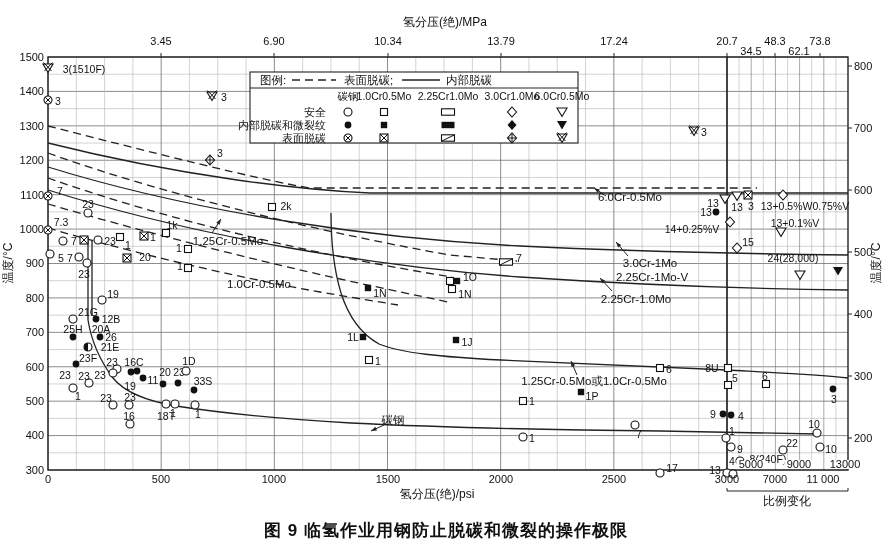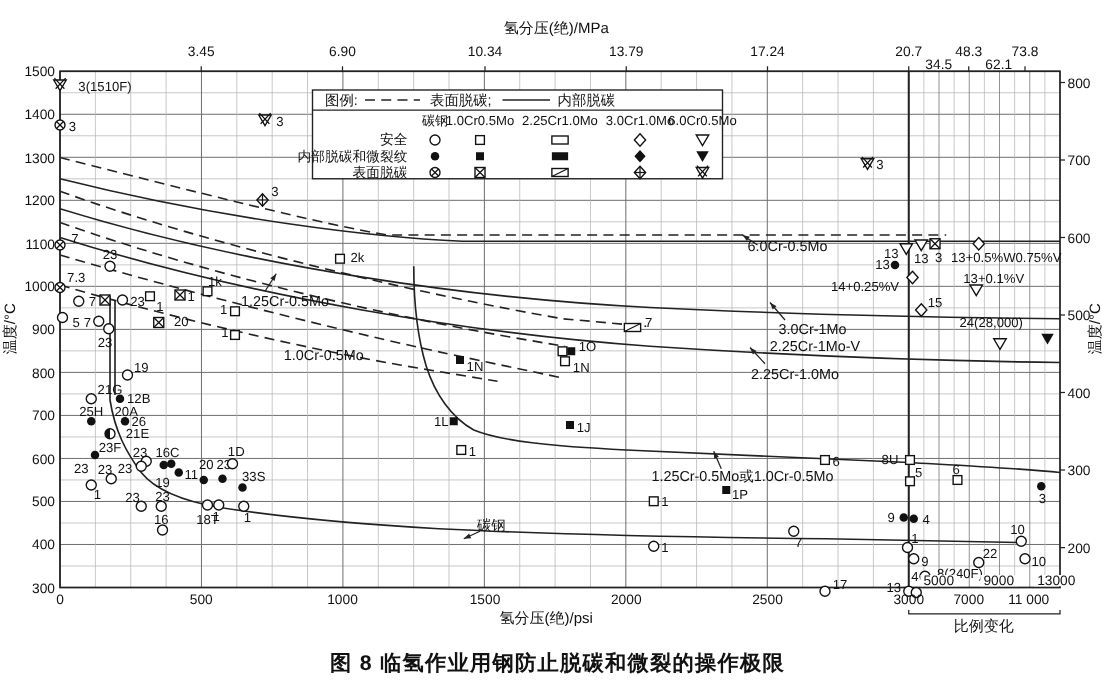--- a/index.html
+++ b/index.html
@@ -602,14 +602,14 @@
           <line x1="507.5" y1="138" x2="516.5" y2="138" stroke="#111" stroke-width="1"></line>
           <line x1="512" y1="133" x2="512" y2="143" stroke="#111" stroke-width="1"></line>
         </g>
         <g>
           <path d="M557,134 L567,134 L562,142.5 Z" stroke="#111" stroke-width="1.1" fill="#fff"></path>
           <line x1="557.5" y1="132.5" x2="565.5" y2="141" stroke="#111" stroke-width="1"></line>
           <line x1="566.5" y1="132.5" x2="558.5" y2="141" stroke="#111" stroke-width="1"></line>
         </g>
       </g>
     </svg>
-  <div class="caption">图 8  临氢作业用钢防止脱碳和微裂的操作极限</div>
+  <div class="caption">图 9  临氢作业用钢防止脱碳和微裂的操作极限</div>
 </div>
 
 </body></html>

